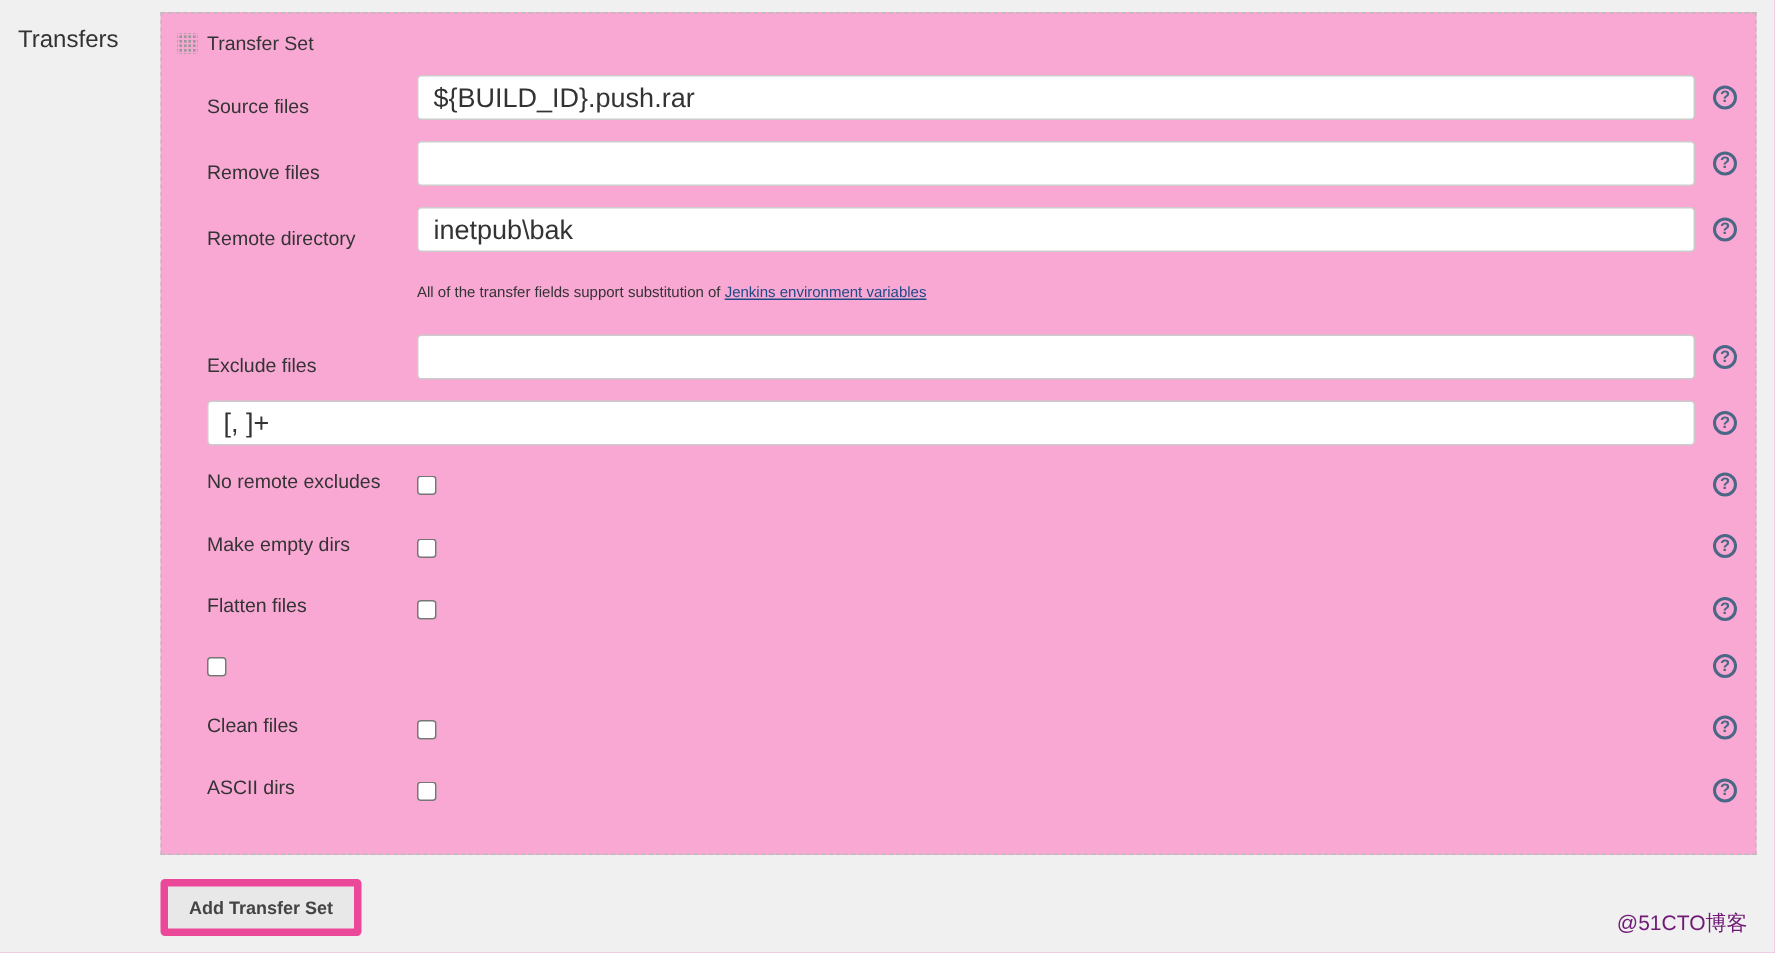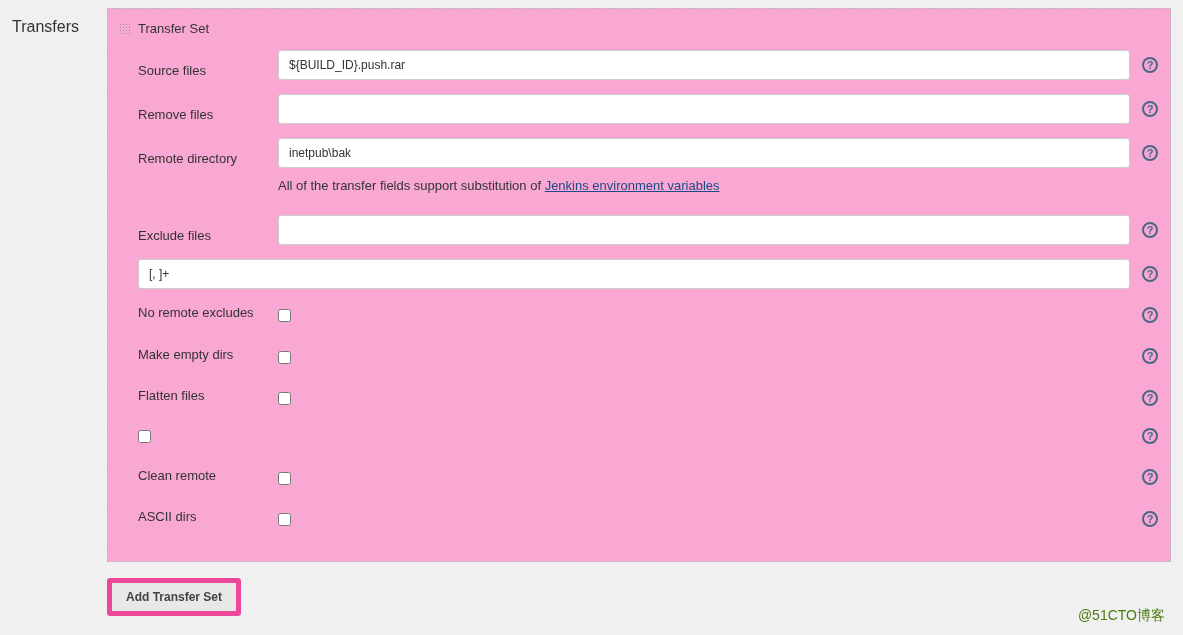--- a/index.html
+++ b/index.html
@@ -44,39 +44,39 @@
       background-image: radial-gradient(circle, #999 1px, transparent 1px);
       background-size: 3px 3px;
       background-position: 1px 1px;
     }
     .form-row {
       display: flex;
       align-items: flex-end;
       margin-bottom: 14px;
       padding-left: 20px;
     }
-    .form-row.tight { margin-bottom: 10px; }
+    .form-row.tight { margin-bottom: 22px; }
     .field-label {
       width: 140px;
       padding-top: 8px;
       font-size: 13px;
       color: #333;
       flex-shrink: 0;
       line-height: 1.5;
     }
     .field-input-wrap {
       flex: 1;
       display: flex;
       align-items: center;
     }
     .text-input {
       flex: 1;
       height: 30px;
       padding: 5px 10px;
-      font-size: 12px;
+      font-size: 18px;
       border: 1px solid #ccc;
       border-radius: 3px;
       background: #fff;
       color: #333;
       font-family: inherit;
     }
     .help-icon {
       width: 16px;
       height: 16px;
       margin-left: 12px;
@@ -86,21 +86,21 @@
       align-items: center;
       justify-content: center;
       font-size: 11px;
       font-weight: bold;
       border: 2px solid #4a6785;
       color: #4a6785;
       cursor: pointer;
       flex-shrink: 0;
     }
     .help-note {
-      font-size: 13px;
+      font-size: 10px;
       color: #333;
       padding-left: 160px;
       margin-bottom: 22px;
     }
     .help-note a {
       color: #204a87;
       text-decoration: underline;
     }
     .checkbox-row .field-label { padding-top: 0; }
     .checkbox-row .field-input-wrap { padding-top: 0px; }
@@ -122,21 +122,21 @@
       font-size: 12px;
       font-weight: bold;
       color: #444;
       cursor: pointer;
       font-family: inherit;
     }
     .watermark {
       position: absolute;
       right: 18px;
       bottom: 10px;
-      color: #4d7c0f;
+      color: #701a75;
       font-size: 14px;
     }
   </style>
 </head>
 <body>
 
 <div class="container">
   <div class="left-label">Transfers</div>
   <div class="main-panel">
     <div class="panel-header">
@@ -216,21 +216,21 @@
 
     <div class="form-row checkbox-row">
       <div class="field-input-wrap">
         <input type="checkbox" class="checkbox" style="">
         <span class="checkbox-spacer"></span>
         <span class="help-icon">?</span>
       </div>
     </div>
 
     <div class="form-row checkbox-row">
-      <div class="field-label">Clean remote</div>
+      <div class="field-label">Clean files</div>
       <div class="field-input-wrap">
         <input type="checkbox" class="checkbox" style="">
         <span class="checkbox-spacer"></span>
         <span class="help-icon">?</span>
       </div>
     </div>
 
     <div class="form-row checkbox-row">
       <div class="field-label">ASCII dirs</div>
       <div class="field-input-wrap">

